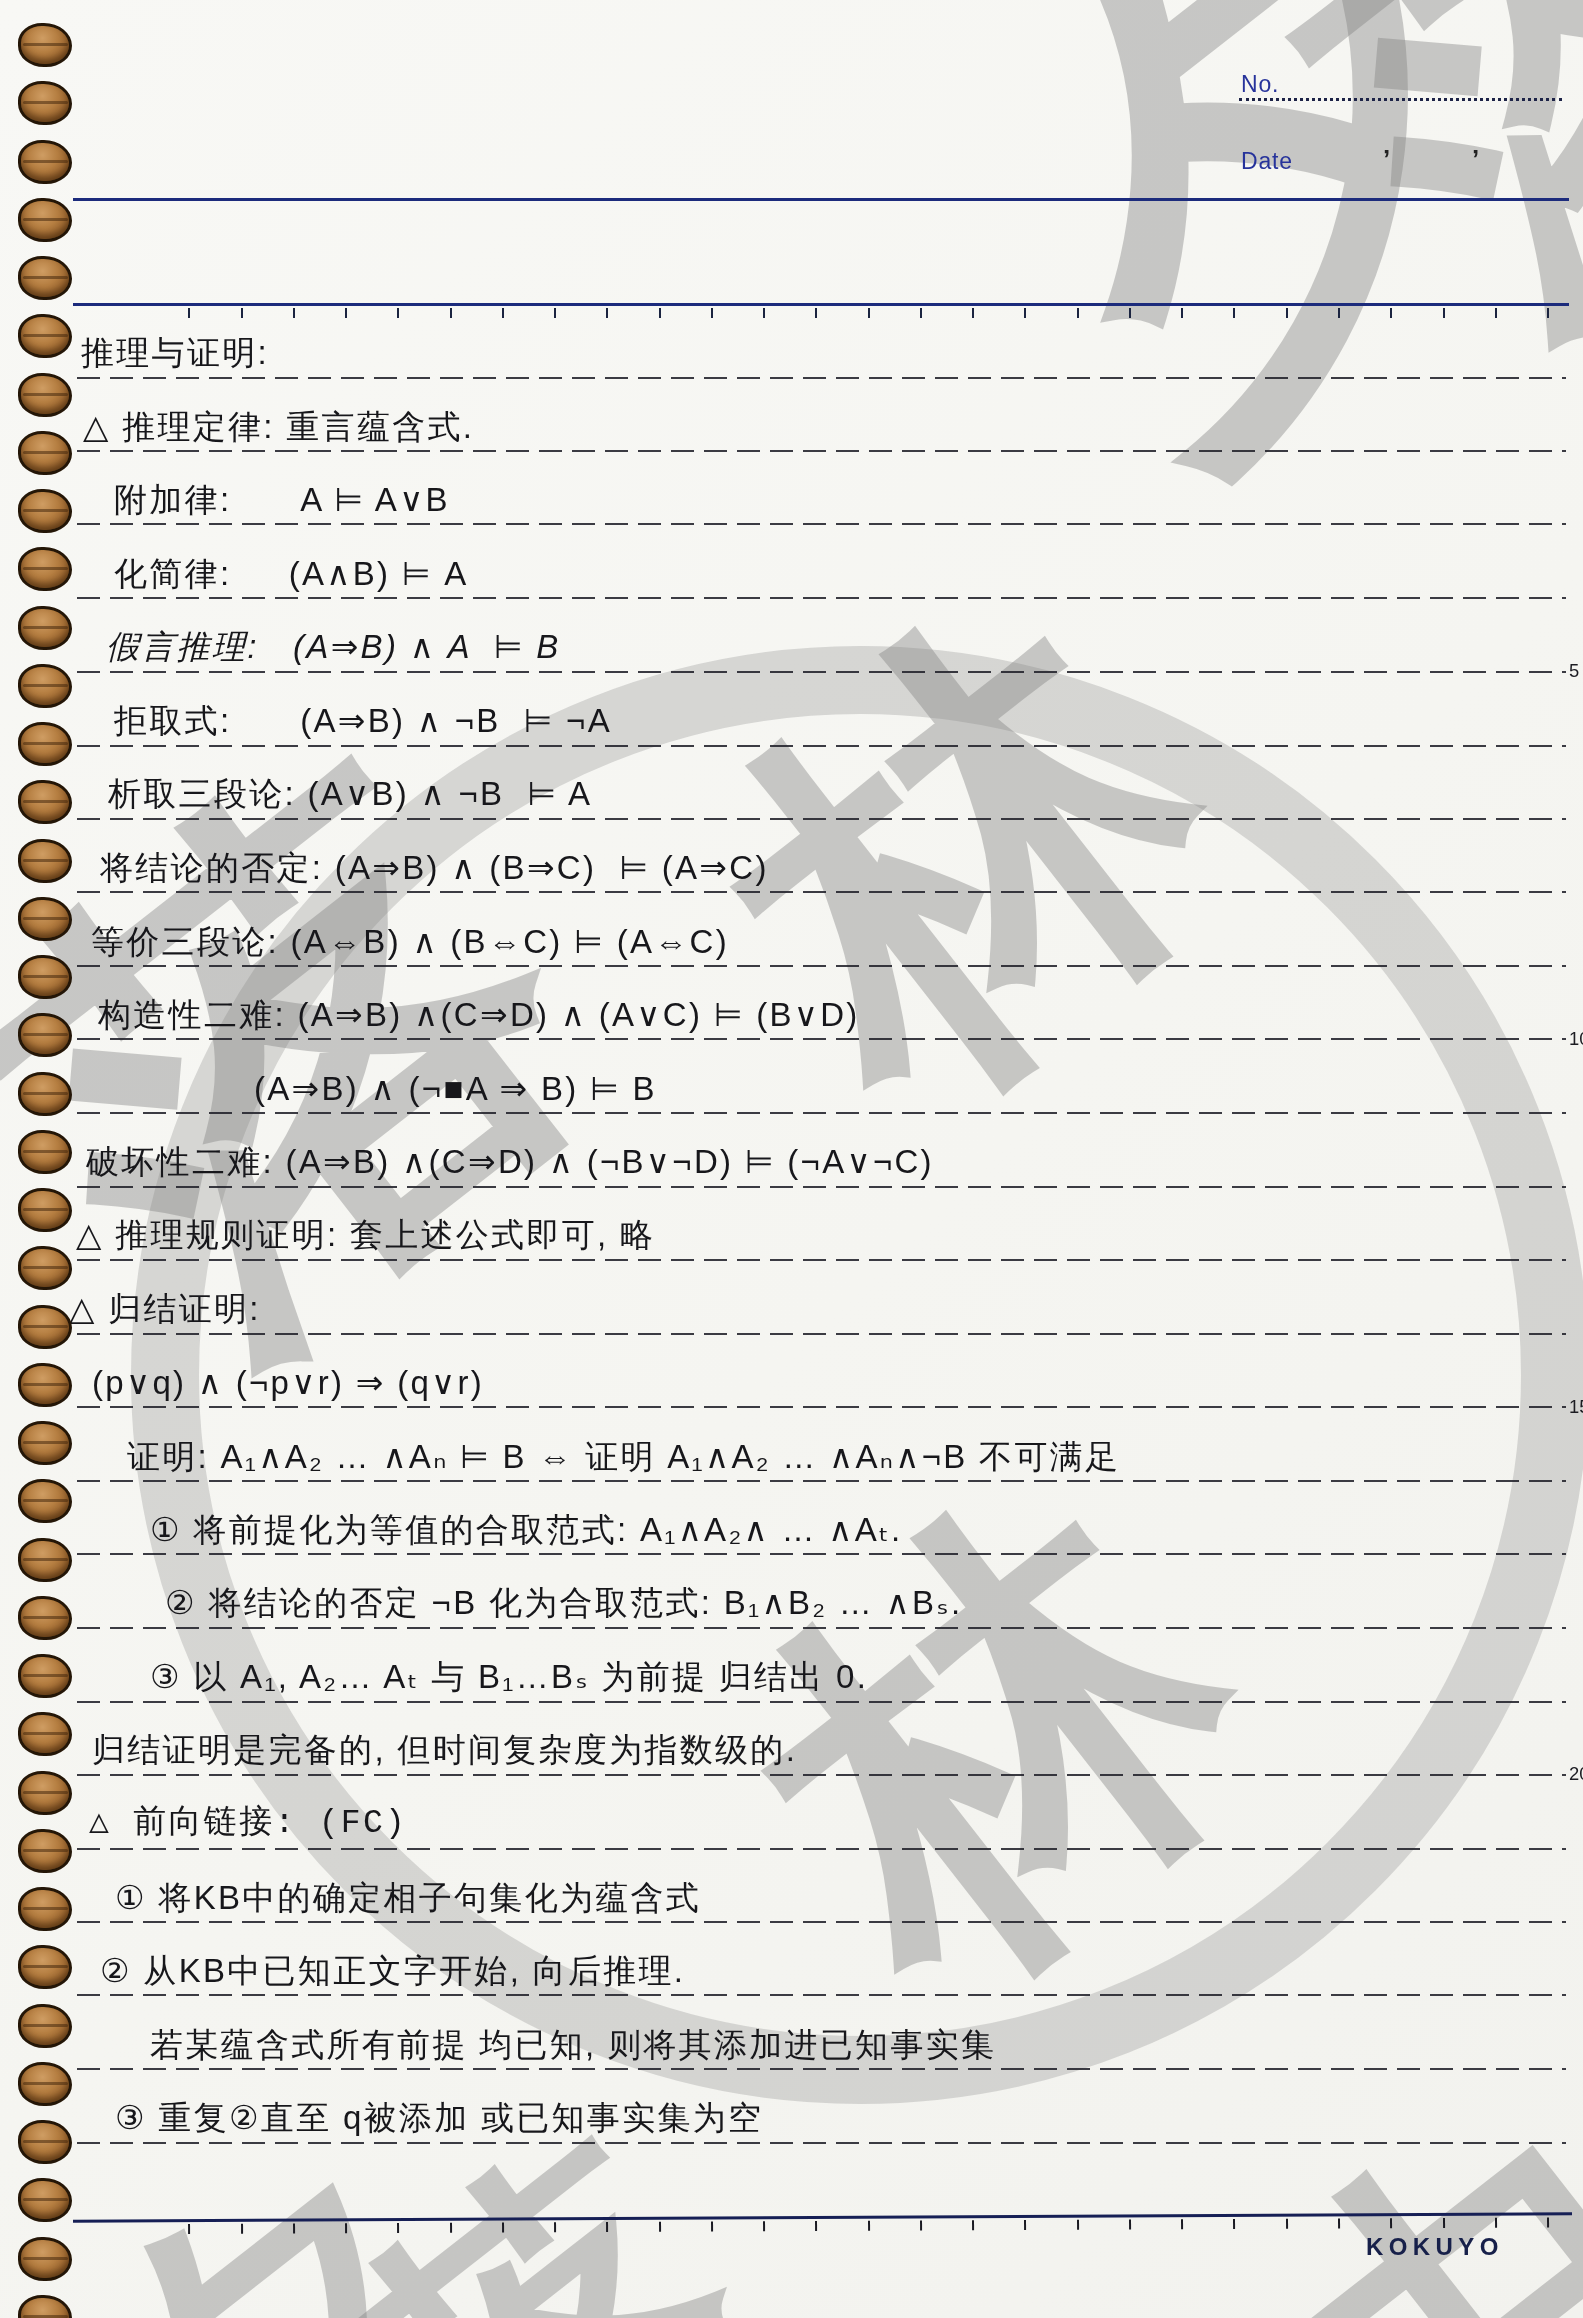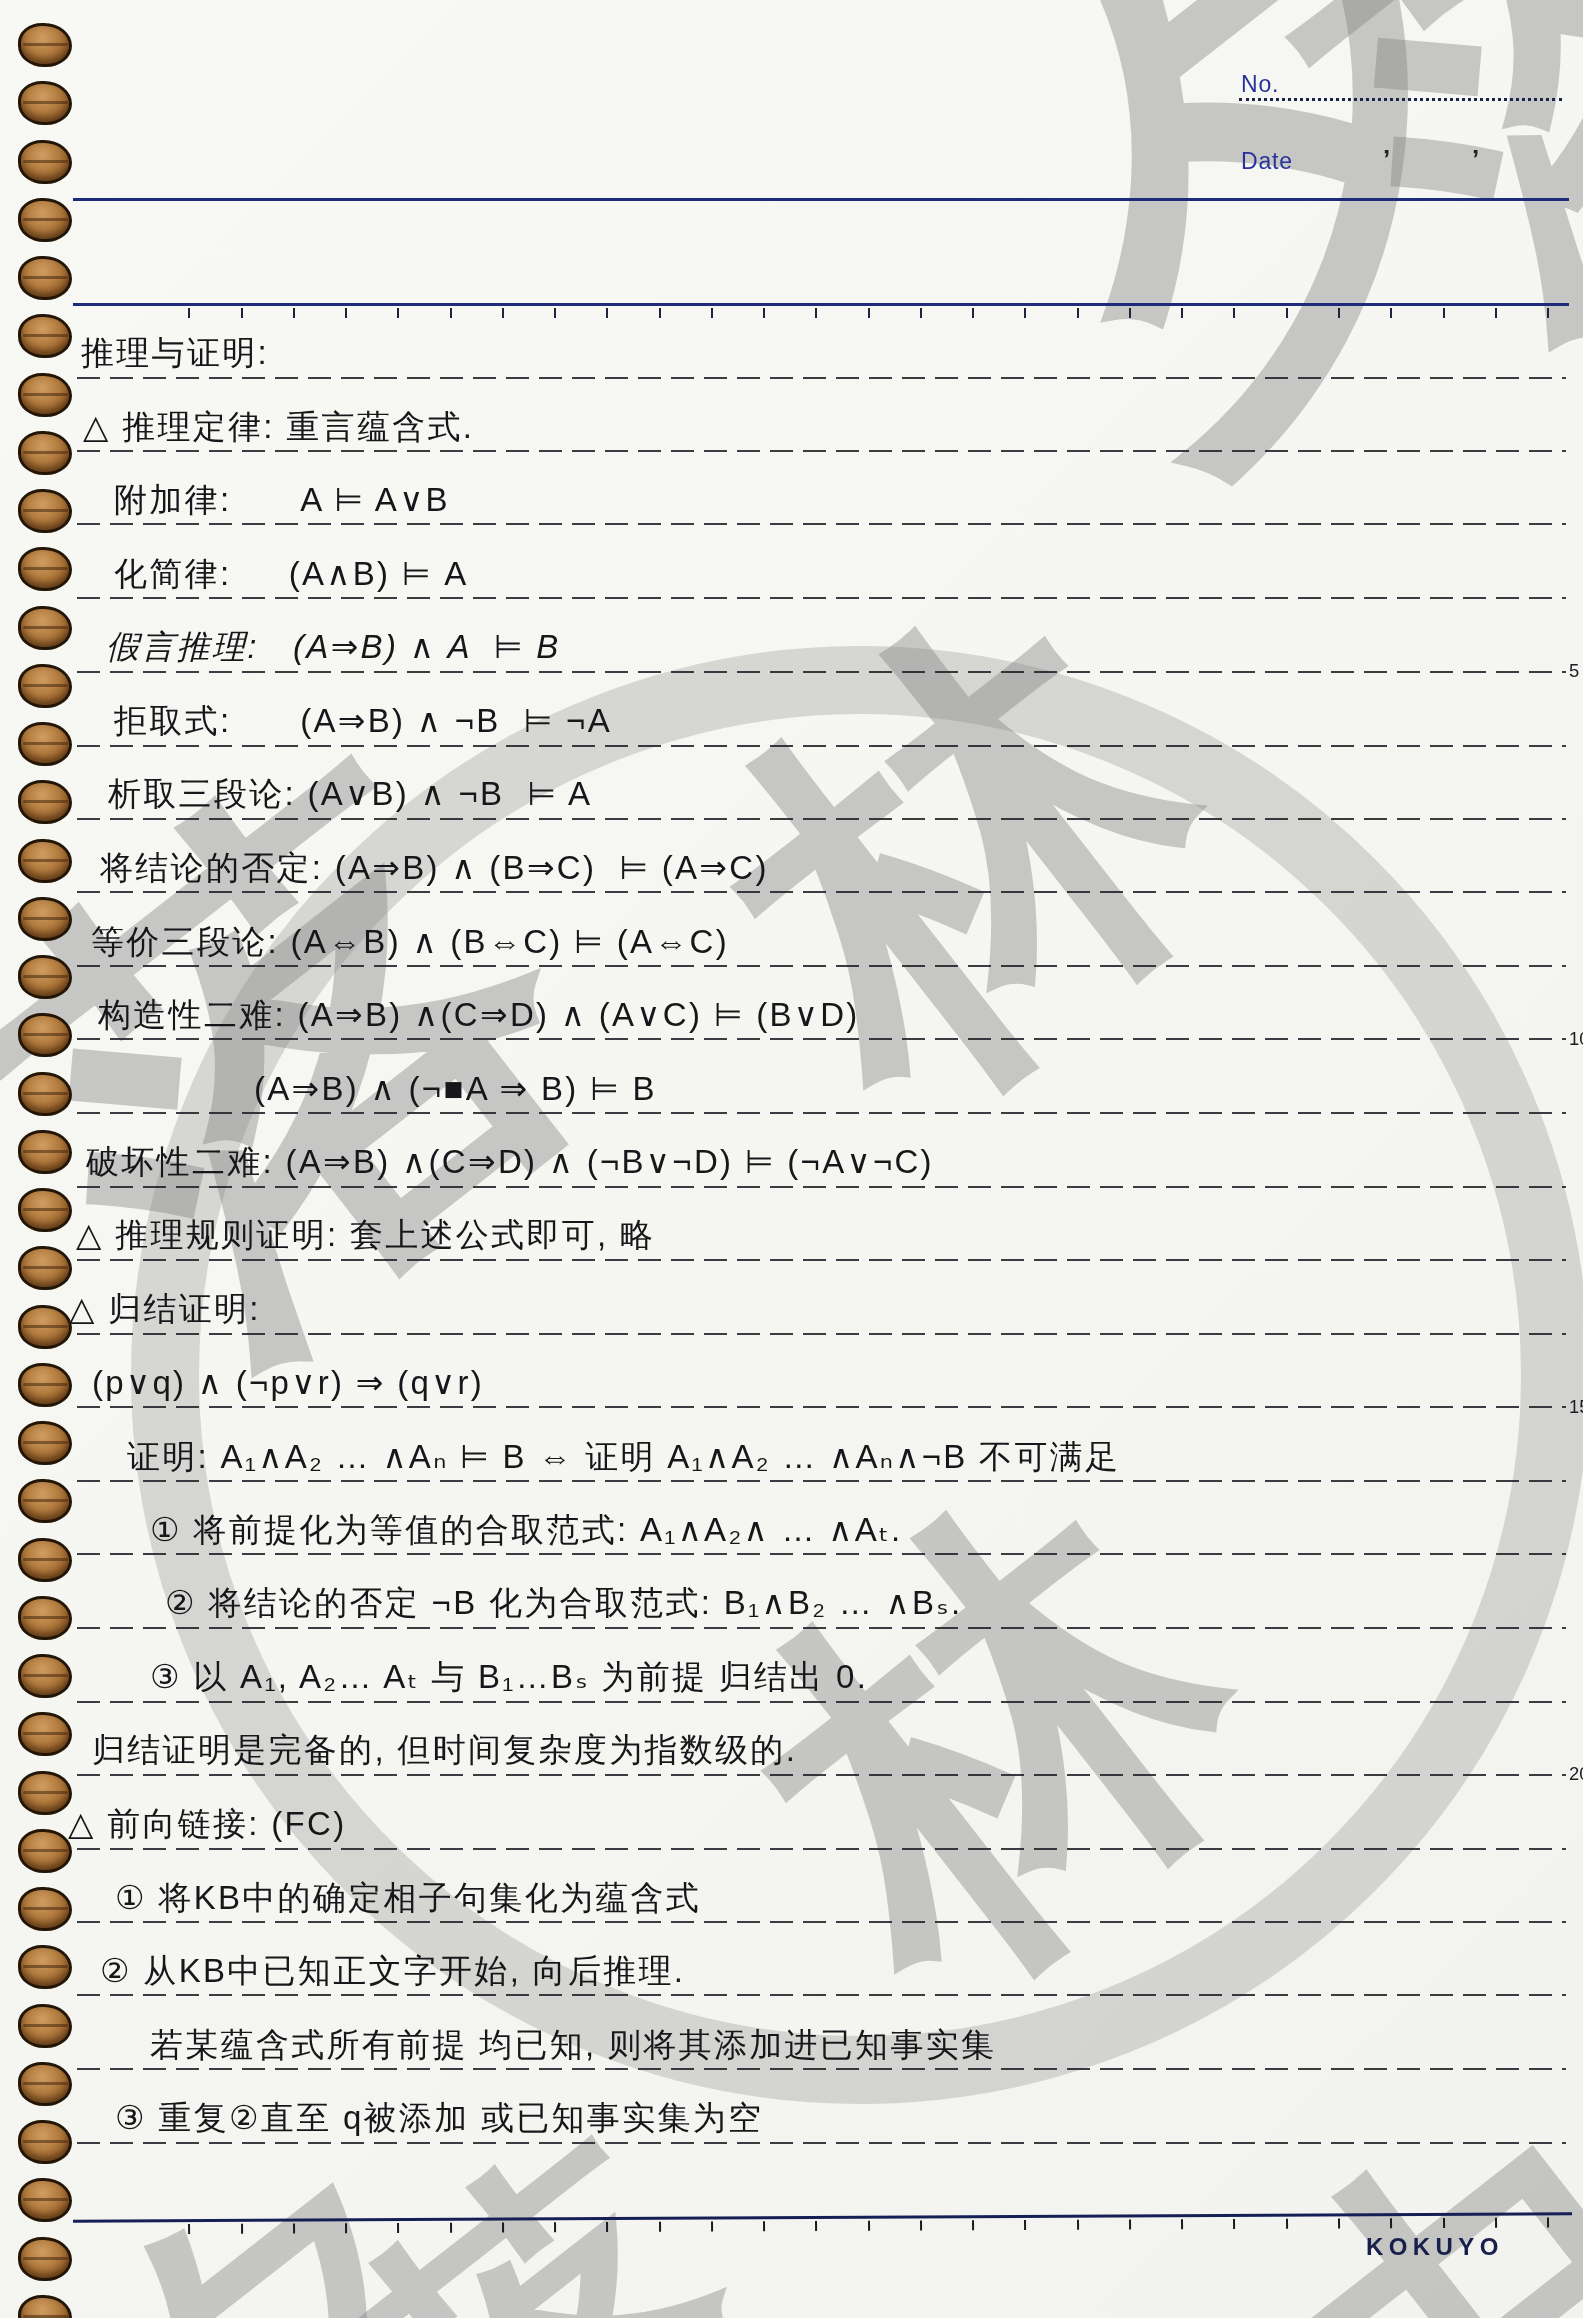--- a/index.html
+++ b/index.html
@@ -226,21 +226,21 @@
       <div class="hw" style="left: 254px; top: 1071px;">(A⇒B) ∧ (¬■A ⇒ B) ⊨ B</div>
       <div class="hw" style="left: 86px; top: 1144px;">破坏性二难: (A⇒B) ∧(C⇒D) ∧ (¬B∨¬D) ⊨ (¬A∨¬C)</div>
       <div class="hw" style="left: 76px; top: 1217px;">△ 推理规则证明: 套上述公式即可, 略</div>
       <div class="hw" style="left: 69px; top: 1291px;">△ 归结证明:</div>
       <div class="hw" style="left: 92px; top: 1365px;">(p∨q) ∧ (¬p∨r) ⇒ (q∨r)</div>
       <div class="hw" style="left: 127px; top: 1439px;">证明: A₁∧A₂ … ∧Aₙ ⊨ B ⇔ 证明 A₁∧A₂ … ∧Aₙ∧¬B 不可满足</div>
       <div class="hw" style="left: 150px; top: 1512px;">① 将前提化为等值的合取范式: A₁∧A₂∧ … ∧Aₜ.</div>
       <div class="hw" style="left: 165px; top: 1585px;">② 将结论的否定 ¬B 化为合取范式: B₁∧B₂ … ∧Bₛ.</div>
       <div class="hw" style="left: 150px; top: 1659px;">③ 以 A₁, A₂… Aₜ 与 B₁…Bₛ 为前提 归结出 0.</div>
       <div class="hw" style="left: 92px; top: 1732px;">归结证明是完备的, 但时间复杂度为指数级的.</div>
-      <div class="hw" style="left: 68px; top: 1806px;">△ 前向链接: (FC)</div>
+      <div class="hw" style="left: 89px; top: 1806px; font-family: Liberation Mono, monospace;">△ 前向链接: (FC)</div>
       <div class="hw" style="left: 115px; top: 1880px;">① 将KB中的确定相子句集化为蕴含式</div>
       <div class="hw" style="left: 100px; top: 1953px;">② 从KB中已知正文字开始, 向后推理.</div>
       <div class="hw" style="left: 150px; top: 2027px;">若某蕴含式所有前提 均已知, 则将其添加进已知事实集</div>
       <div class="hw" style="left: 115px; top: 2100px;">③ 重复②直至 q被添加 或已知事实集为空</div>
     </div>
 
   <div class="solidline" id="bottom-line" style="left:73px;top:2216px;width:1499px;transform:rotate(-0.28deg);border-top-color:#161f55">
       <div class="tick" style="left: 115px; background: rgb(26, 26, 34);"></div>
       <div class="tick" style="left: 168px; background: rgb(26, 26, 34);"></div>
       <div class="tick" style="left: 220px; background: rgb(26, 26, 34);"></div>

